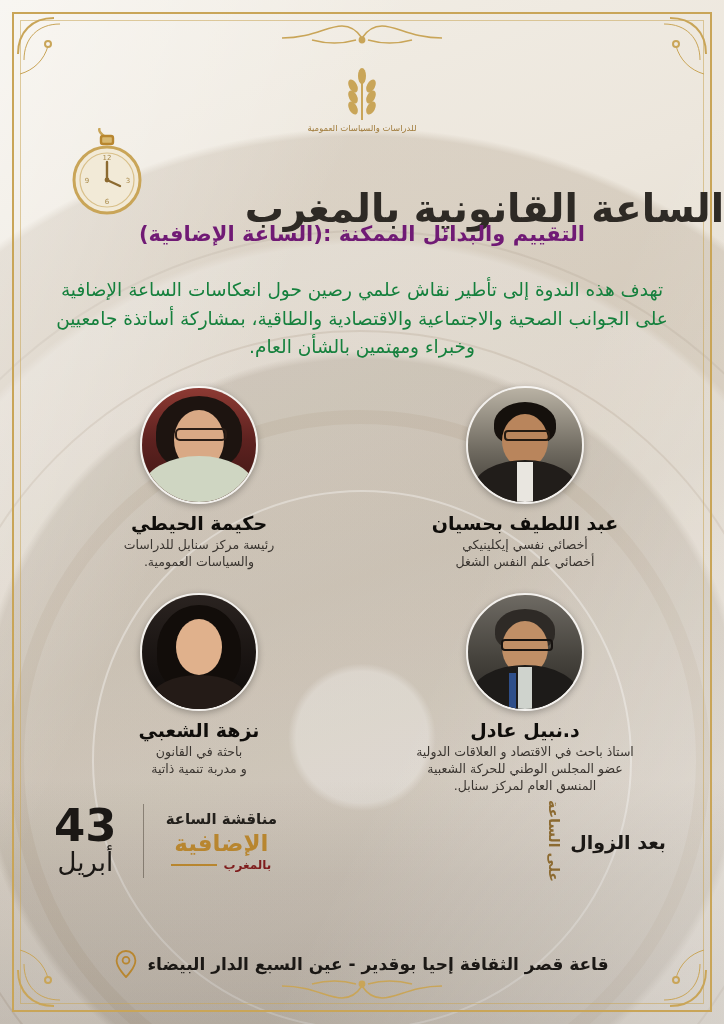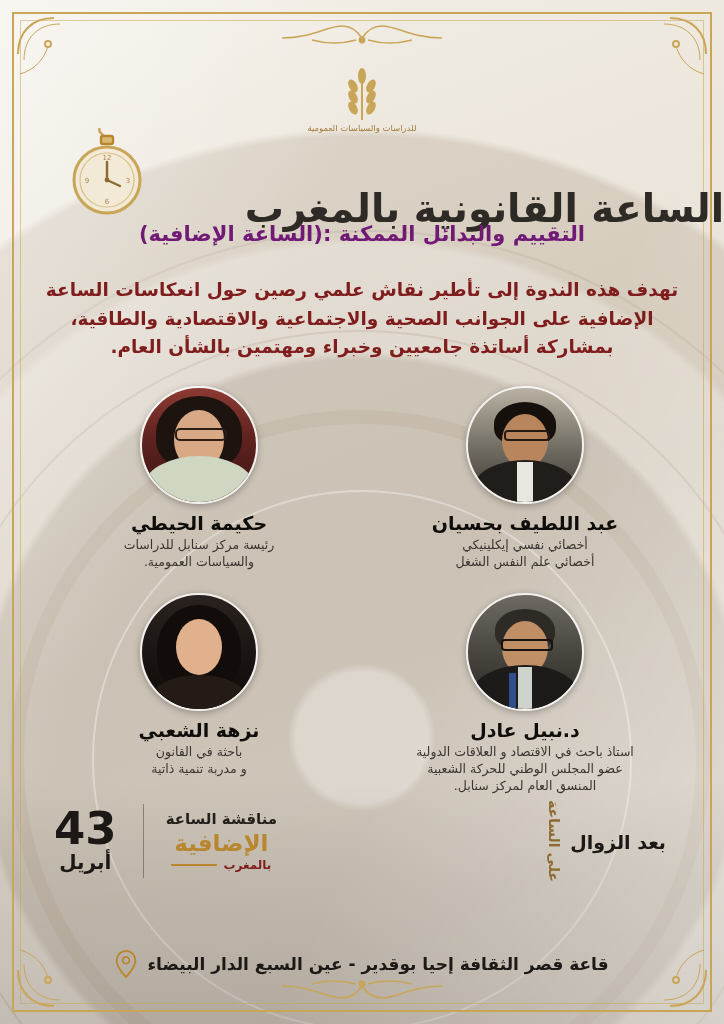--- a/index.html
+++ b/index.html
@@ -104,21 +104,21 @@
   }
 
   .subhead {
     position: absolute; top: 222px; left: 0; right: 0; text-align: center;
     font-size: 21px; font-weight: bold; color: #701a75; direction: rtl;
   }
 
   .blurb {
     position: absolute; top: 276px; left: 44px; right: 44px;
     text-align: center; direction: rtl;
-    font-size: 18.5px; line-height: 1.55; color: #7f1d1d; font-weight: bold;
+    font-size: 18.5px; line-height: 1.55; color: #15803d; font-weight: normal;
   }
 
   
   .speakers {
     position: absolute; top: 386px; left: 40px; right: 40px;
   }
   .srow { display: flex; justify-content: center; gap: 96px; }
   .srow.row2 { margin-top: 14px; }
   .speaker { width: 230px; text-align: center; direction: rtl; }
   .ph-wrap {
@@ -149,21 +149,21 @@
   }
 
   
   .timeblock {
     position: absolute; top: 800px; left: 40px; right: 40px;
     display: flex; align-items: center; justify-content: center; gap: 0;
     direction: rtl;
   }
   .date-box { text-align: center; color: #1b1815; padding: 0 14px; }
   .date-num { font-size: 45px; font-weight: bold; line-height: 0.95; }
-  .date-mon { font-size: 20px; font-weight: bold; margin-top: 0; }
+  .date-mon { font-size: 26px; font-weight: normal; margin-top: 0; }
   .vline { width: 1px; height: 74px; background: rgba(60,50,40,0.45); margin: 0 12px; }
   .disc { text-align: center; direction: rtl; padding: 0 10px; }
   .disc-1 { font-size: 15px; color: #23201c; font-weight: bold; }
   .disc-2 { font-size: 23px; color: #b8862f; font-weight: bold; margin-top: 2px; }
   .disc-3 { font-size: 12px; color: #7f1d1d; font-weight: bold; margin-top: 2px; }
   .disc-3 .dash { display: inline-block; width: 46px; height: 2px; background: #b8862f; vertical-align: middle; margin-right: 6px; }
 
   .hour-box { text-align: center; direction: rtl; padding-right: 18px; }
   .hour-1 { font-size: 34px; font-weight: bold; color: #1b1815; }
   .hour-2 { font-size: 19px; font-weight: bold; color: #1b1815; margin-top: 2px; }

